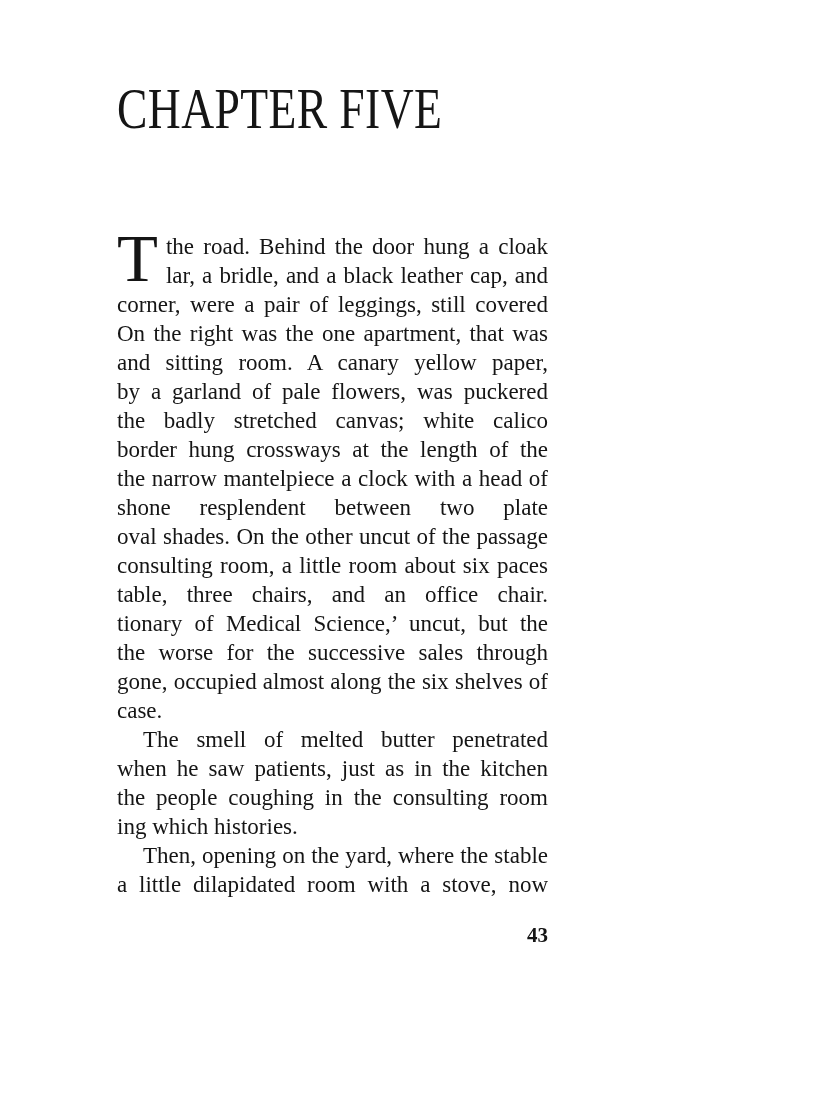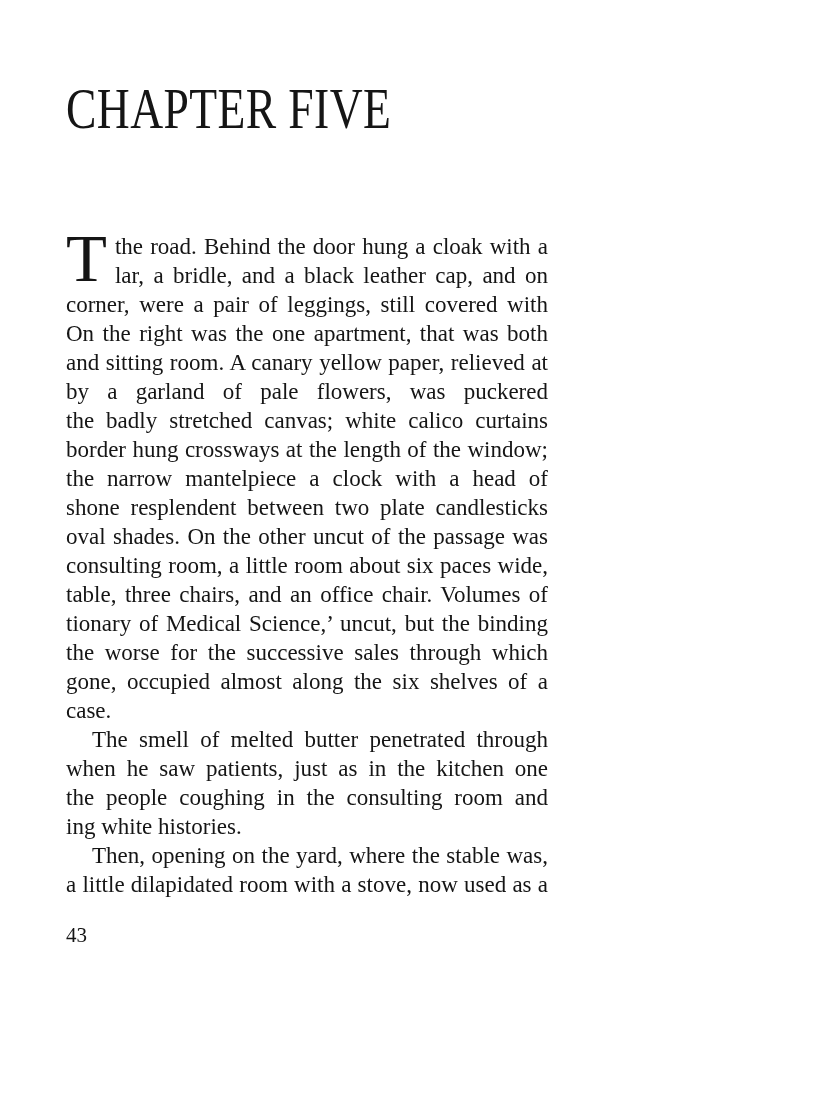--- a/index.html
+++ b/index.html
@@ -8,21 +8,21 @@
     background: #ffffff;
   }
   .page {
     position: relative;
     width: 668px;
     height: 1100px;
     box-sizing: border-box;
     background: #ffffff;
     color: #151515;
     font-family: "Liberation Serif", "DejaVu Serif", serif;
-    padding: 80px 120px 0 66px;
+    padding: 80px 120px 0 117px;
     overflow: hidden;
   }
   .chapter-title {
     margin: 0 0 95px 0;
     font-size: 57px;
     line-height: 57px;
     font-weight: normal;
     letter-spacing: 0.5px;
     transform: scaleX(0.80);
     transform-origin: left center;
@@ -53,21 +53,22 @@
     font-size: 67px;
     line-height: 52px;
     height: 58px;
     padding-right: 8px;
     overflow: visible;
   }
   .page-number {
     margin-top: 26px;
     font-size: 21px;
     line-height: 21px;
-    text-align: left;
+    text-align: right;
+    font-weight: bold;
   }
 </style>
 </head>
 <body>
 
 <div class="page">
   <h1 class="chapter-title">CHAPTER FIVE</h1>
 
   <div class="body-text" id="body-text">
       <div class="paragraph">
@@ -87,21 +88,21 @@
         <div class="line">table, three chairs, and an office chair. Volumes of the ‘Dic-</div>
         <div class="line">tionary of Medical Science,’ uncut, but the binding rather</div>
         <div class="line">the worse for the successive sales through which they had</div>
         <div class="line">gone, occupied almost along the six shelves of a deal book-</div>
         <div class="line no-justify">case.</div>
       </div>
       <div class="paragraph">
         <div class="line indent">The smell of melted butter penetrated through the could</div>
         <div class="line">when he saw patients, just as in the kitchen one could hear</div>
         <div class="line">the people coughing in the consulting room and recount-</div>
-        <div class="line no-justify">ing white histories.</div>
+        <div class="line no-justify">ing which histories.</div>
       </div>
       <div class="paragraph">
         <div class="line indent">Then, opening on the yard, where the stable was, came</div>
         <div class="line">a little dilapidated room with a stove, now used as a wood-</div>
       </div>
     </div>
 
   <div class="page-number">43</div>
 </div>
 

